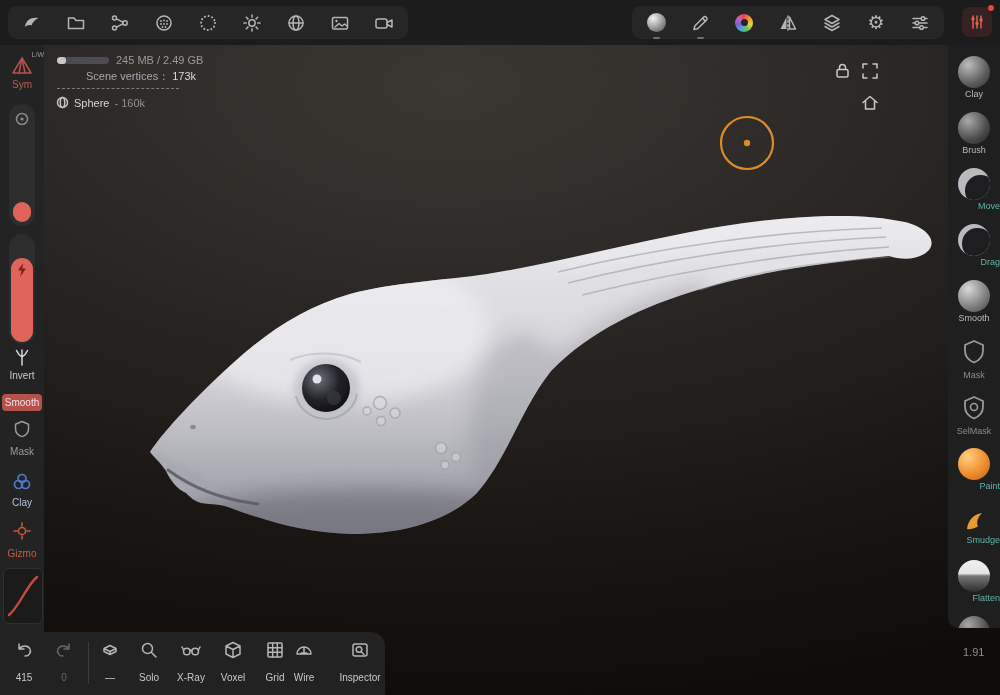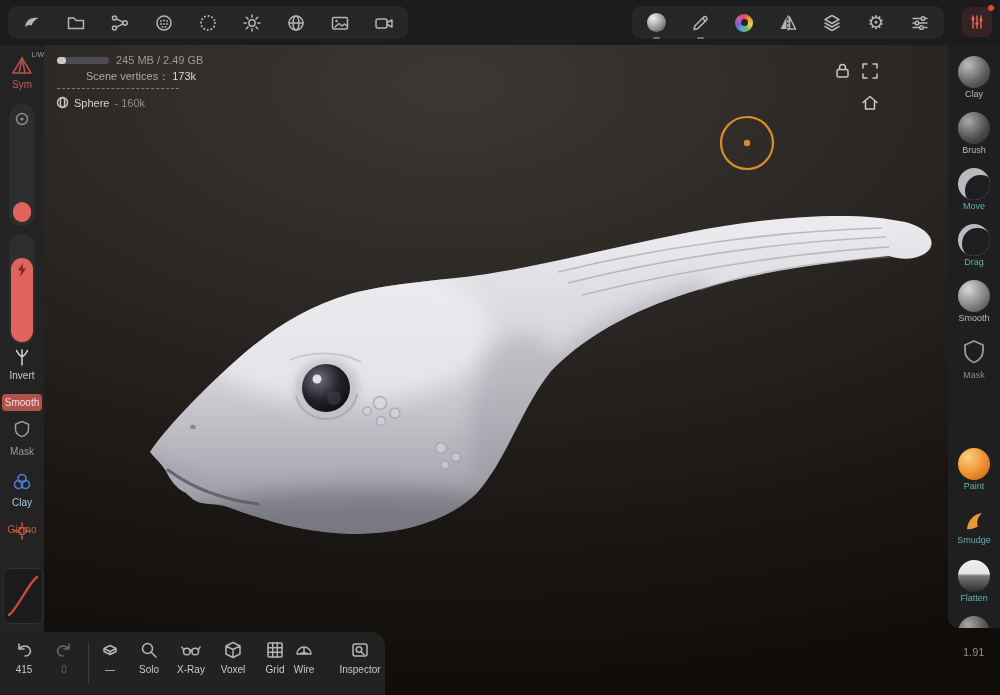--- a/index.html
+++ b/index.html
@@ -31,36 +31,36 @@
   
   #leftstrip{position:absolute;left:0;top:45px;width:44px;height:587px;background:#232323;z-index:3;}
   .lst{position:absolute;left:0;width:44px;text-align:center;color:#c8c8c8;font-size:10px;}
   .track{position:absolute;left:9px;width:26px;background:#2d2d2d;border-radius:13px;cursor:pointer;}
   
   #righttb{position:absolute;right:0;top:45px;width:52px;height:583px;background:#1f1f1f;
            border-bottom-left-radius:10px;overflow:hidden;z-index:3;}
   .rtool{position:absolute;left:0;width:52px;height:56px;text-align:center;cursor:pointer;}
   .rtool .ball{width:32px;height:32px;border-radius:50%;margin:5px auto 1px auto;position:relative;}
   .rtool-label{font-size:9px;color:#b9b9b9;}
-  .rtool-label.accent{color:#5fb3ad;}
+  .rtool-label.accent{color:#5fb3ad;text-align:right;}
   .rtool-label.muted{color:#8a8a8a;}
   .ball-gray1{background:radial-gradient(circle at 32% 28%,#bdbdbd,#5c5c5c 60%,#2e2e2e 100%);}
   .ball-gray2{background:radial-gradient(circle at 32% 28%,#a8a8a8,#484848 62%,#242424 100%);}
   .ball-gray3{background:radial-gradient(circle at 32% 28%,#d8d8d8,#6a6a6a 72%,#3a3a3a 100%);}
   .ball-crescent{background:#b9b9be;overflow:hidden;}
   .ball-crescent::after{content:"";position:absolute;left:22%;top:22%;width:96%;height:96%;
     border-radius:50%;background:#1e1e21;}
   .ball-crescent.thin::after{left:14%;top:14%;}
   .ball-orange{background:radial-gradient(circle at 32% 28%,#ffcf7e,#ef8e2e 55%,#b45d13 100%);}
   .ball-flat{background:linear-gradient(180deg,#efefef 0%,#e6e6e6 42%,#777 50%,#2c2c2c 100%);}
   
   #bottombar{position:absolute;left:0;top:632px;width:385px;height:63px;background:#222;
              border-top-right-radius:14px;z-index:4;}
   .bbi{position:absolute;top:8px;text-align:center;color:#c8c8c8;font-size:10px;cursor:pointer;}
-  .bbi .lb{margin-top:2px;}
+  .bbi .lb{margin-top:10px;}
   .bbi.dim{color:#666;}
   #bb-sep{position:absolute;left:88px;top:10px;width:1px;height:42px;background:#3c3c3c;}
   
   .ov{position:absolute;z-index:3;}
   #membar{left:57px;top:57px;width:52px;height:7px;background:#4c4c50;border-radius:3px;overflow:hidden;}
   #membar-fill{width:9px;height:7px;background:#c9c9cc;border-radius:3px;}
   #memtext{left:116px;top:54px;font-size:11px;color:#9a9a9a;}
   #verttext{left:57px;top:69px;font-size:11px;color:#a8a8ad;margin-left:29px;}
   #verttext b{color:#d8d8d8;font-weight:normal;}
   #dashline{left:57px;top:88px;width:122px;border-top:1px dashed #7d7d7d;height:0;}
@@ -358,21 +358,21 @@
       <circle class="s" cx="10" cy="6.5" r="4" style="stroke:#4f79c8;stroke-width:1.7"></circle>
       <circle class="s" cx="6.5" cy="12.5" r="4" style="stroke:#4f79c8;stroke-width:1.7"></circle>
       <circle class="s" cx="13.5" cy="12.5" r="4" style="stroke:#4f79c8;stroke-width:1.7"></circle>
     </svg>
     <div class="lst" style="top:452px;color:#b5c4e2">Clay</div>
 
     <svg class="ic" style="position:absolute;left:13px;top:477px" width="18" height="18">
       <circle class="s" cx="9" cy="9" r="3.6" style="stroke:#cc5a3a"></circle>
       <path class="s" d="M9,1 V4 M9,14 V17 M1,9 H4 M14,9 H17" style="stroke:#cc5a3a"></path>
     </svg>
-    <div class="lst" style="top:479px;color:#cc5a3a">Gizmo</div>
+    <div class="lst" style="top:503px;color:#cc5a3a">Gizmo</div>
 
     <div style="position:absolute;left:3px;top:523px;width:38px;height:54px;background:#1b1b1b;
          border:1px solid #303030;border-radius:6px;cursor:pointer">
       <svg width="38" height="54">
         <path d="M5,46 C15,38 23,16 33,8" stroke="#c84a42" stroke-width="2.4" fill="none" stroke-linecap="round"></path>
       </svg>
     </div>
   </div>
 
   <div id="righttb">
@@ -395,20 +395,27 @@
     <div class="rtool" style="top:230px">
       <div class="ball ball-gray3"></div>
       <div class="rtool-label">Smooth</div>
     </div>
     <div class="rtool" style="top:286px">
       <svg class="ic" style="margin:7px auto 0" width="28" height="28">
         <path class="s" d="M14,3 L23,7 V12.5 C23,18.5 19.5,22.3 14,24.5 C8.5,22.3 5,18.5 5,12.5 V7 Z" style="stroke:#9a9a9a;stroke-width:1.8"></path>
       </svg>
       <div class="rtool-label muted">Mask</div>
     </div>
+    <div class="rtool" style="top:342px">
+      <svg class="ic" style="margin:7px auto 0" width="28" height="28">
+        <path class="s" d="M14,3 L23,7 V12.5 C23,18.5 19.5,22.3 14,24.5 C8.5,22.3 5,18.5 5,12.5 V7 Z" style="stroke:#9a9a9a;stroke-width:1.8"></path>
+        <circle class="s" cx="14" cy="13" r="3.5" style="stroke:#9a9a9a;stroke-width:1.6"></circle>
+      </svg>
+      <div class="rtool-label muted">SelMask</div>
+    </div>
     <div class="rtool" style="top:398px">
       <div class="ball ball-orange"></div>
       <div class="rtool-label accent">Paint</div>
     </div>
     <div class="rtool" style="top:510px">
       <div class="ball ball-flat"></div>
       <div class="rtool-label accent">Flatten</div>
     </div>
     <div class="rtool" style="top:454px">
       <svg style="margin:6px auto 0;display:block" width="30" height="30">

